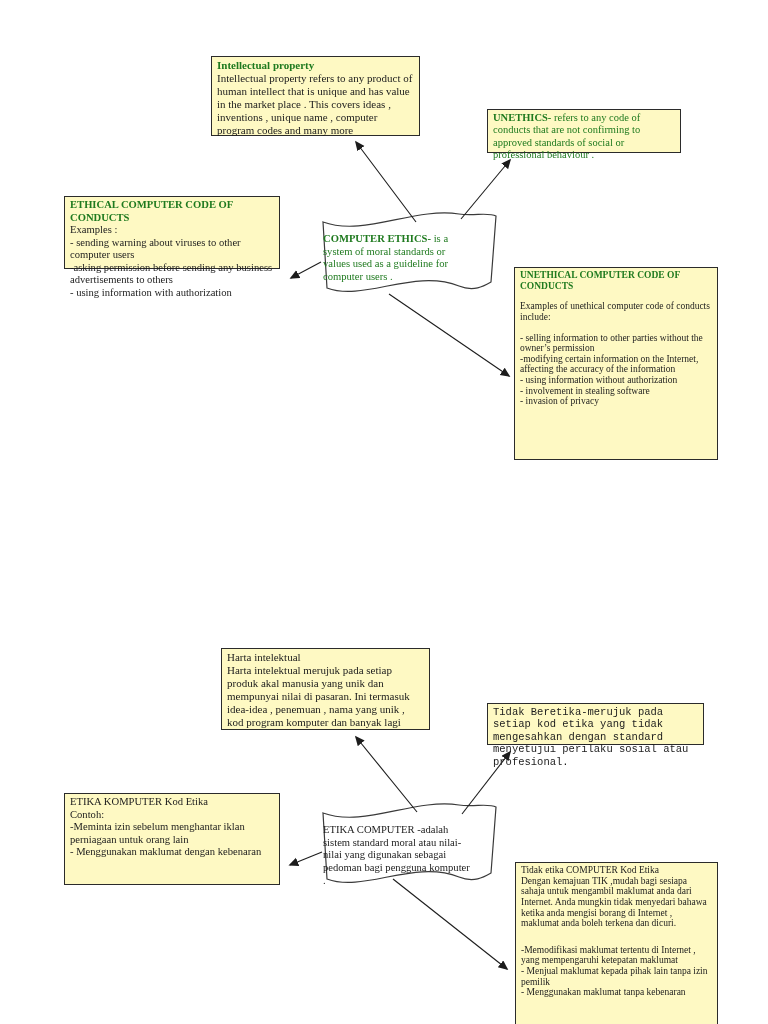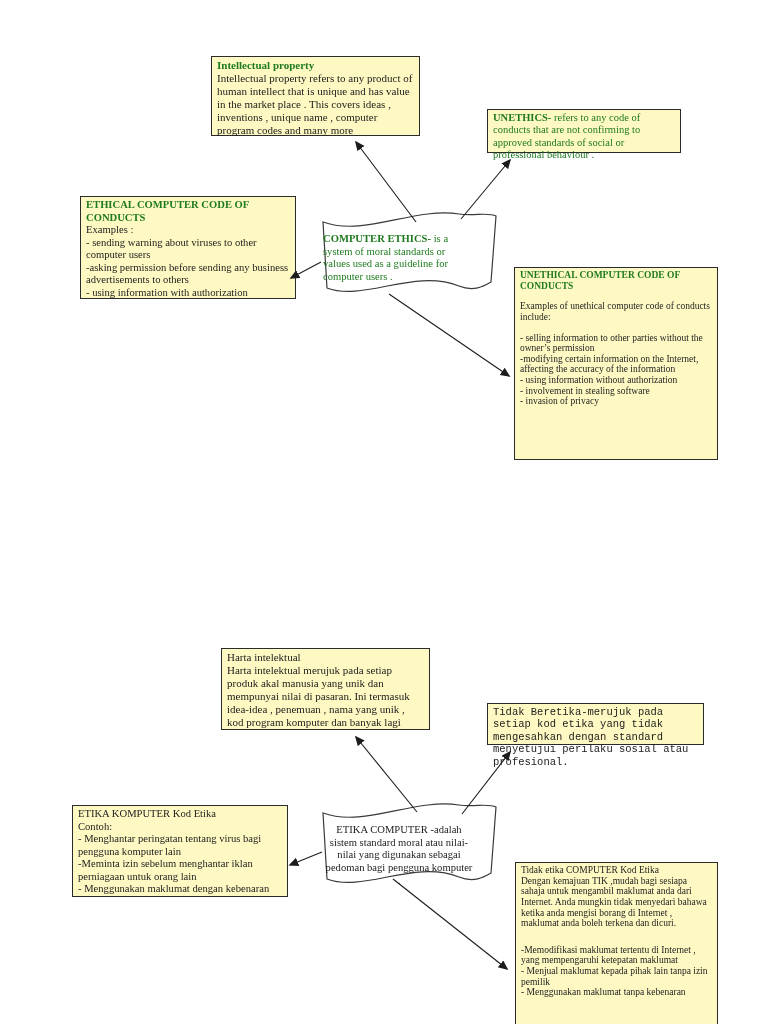--- a/index.html
+++ b/index.html
@@ -13,30 +13,30 @@
     box-sizing:border-box;padding:2px 5px;font-size:11px;line-height:1.18;
   }
   .green{color:var(--green);}
   .bold{font-weight:bold;}
   .small{font-size:9.5px;line-height:1.12;}
   .gap{height:10px;}
   .gap-sm{height:8px;}
 
   #box-intellectual{left:211px;top:56px;width:209px;height:80px;}
   #box-unethics{left:487px;top:109px;width:194px;height:44px;font-size:10.5px;}
-  #box-ethical{left:80px;top:196px;width:216px;height:103px;font-size:10.6px;}
+  #box-ethical{left:64px;top:196px;width:216px;height:73px;font-size:10.6px;}
   #box-unethical{left:514px;top:267px;width:204px;height:193px;}
   #box-harta{left:221px;top:648px;width:209px;height:82px;}
   #box-tidak-beretika{left:487px;top:703px;width:217px;height:42px;font-size:10.5px;font-family:Liberation Mono, monospace;}
-  #box-etika-kod{left:72px;top:793px;width:216px;height:92px;font-size:10.6px;margin-top:12px;}
+  #box-etika-kod{left:64px;top:793px;width:216px;height:92px;font-size:10.6px;}
   #box-tidak-etika{left:515px;top:862px;width:203px;height:175px;}
 
   .scroll-shape{position:absolute;width:181px;height:84px;}
   #scroll-en{left:319px;top:210px;}
-  #scroll-ms{left:319px;top:801px;text-align:center;}
+  #scroll-ms{left:319px;top:801px;}
   .scroll-shape svg{position:absolute;left:0;top:0;}
   .scroll-text{
     position:absolute;left:4px;top:23px;width:152px;
     font-size:10.6px;line-height:1.2;
   }
   #arrow-layer{position:absolute;left:0;top:0;pointer-events:none;}
 </style>
 </head>
 <body>
 
@@ -83,21 +83,20 @@
   <div>Harta intelektual merujuk pada setiap produk akal manusia yang unik dan mempunyai nilai di pasaran. Ini termasuk idea-idea , penemuan , nama yang unik , kod program komputer dan banyak lagi</div>
 </div>
 
 <div class="box" id="box-tidak-beretika">
   <span>Tidak Beretika-merujuk pada setiap kod etika yang tidak mengesahkan dengan standard menyetujui perilaku sosial atau profesional.</span>
 </div>
 
 <div class="box" id="box-etika-kod">
   <div>ETIKA KOMPUTER Kod Etika</div>
   <div>Contoh:</div>
-  <div>- Menghantar peringatan tentang virus bagi pengguna komputer lain</div>
   <div>-Meminta izin sebelum menghantar iklan perniagaan untuk orang lain</div>
   <div>- Menggunakan maklumat dengan kebenaran</div>
 </div>
 
 <div class="scroll-shape" id="scroll-ms">
   <svg width="181" height="84" viewBox="0 0 181 84">
     <path d="M 4,12 C 45,27 95,-3 140,4 C 155,6 170,2 177,6 L 172,72 C 165,76 155,82 140,76 C 95,58 45,92 8,78 Z" fill="#ffffff" stroke="#3a3a3a" stroke-width="1.2"></path>
   </svg>
   <div class="scroll-text">
     <span>ETIKA COMPUTER -adalah sistem standard moral atau nilai-nilai yang digunakan sebagai pedoman bagi pengguna komputer .</span>

